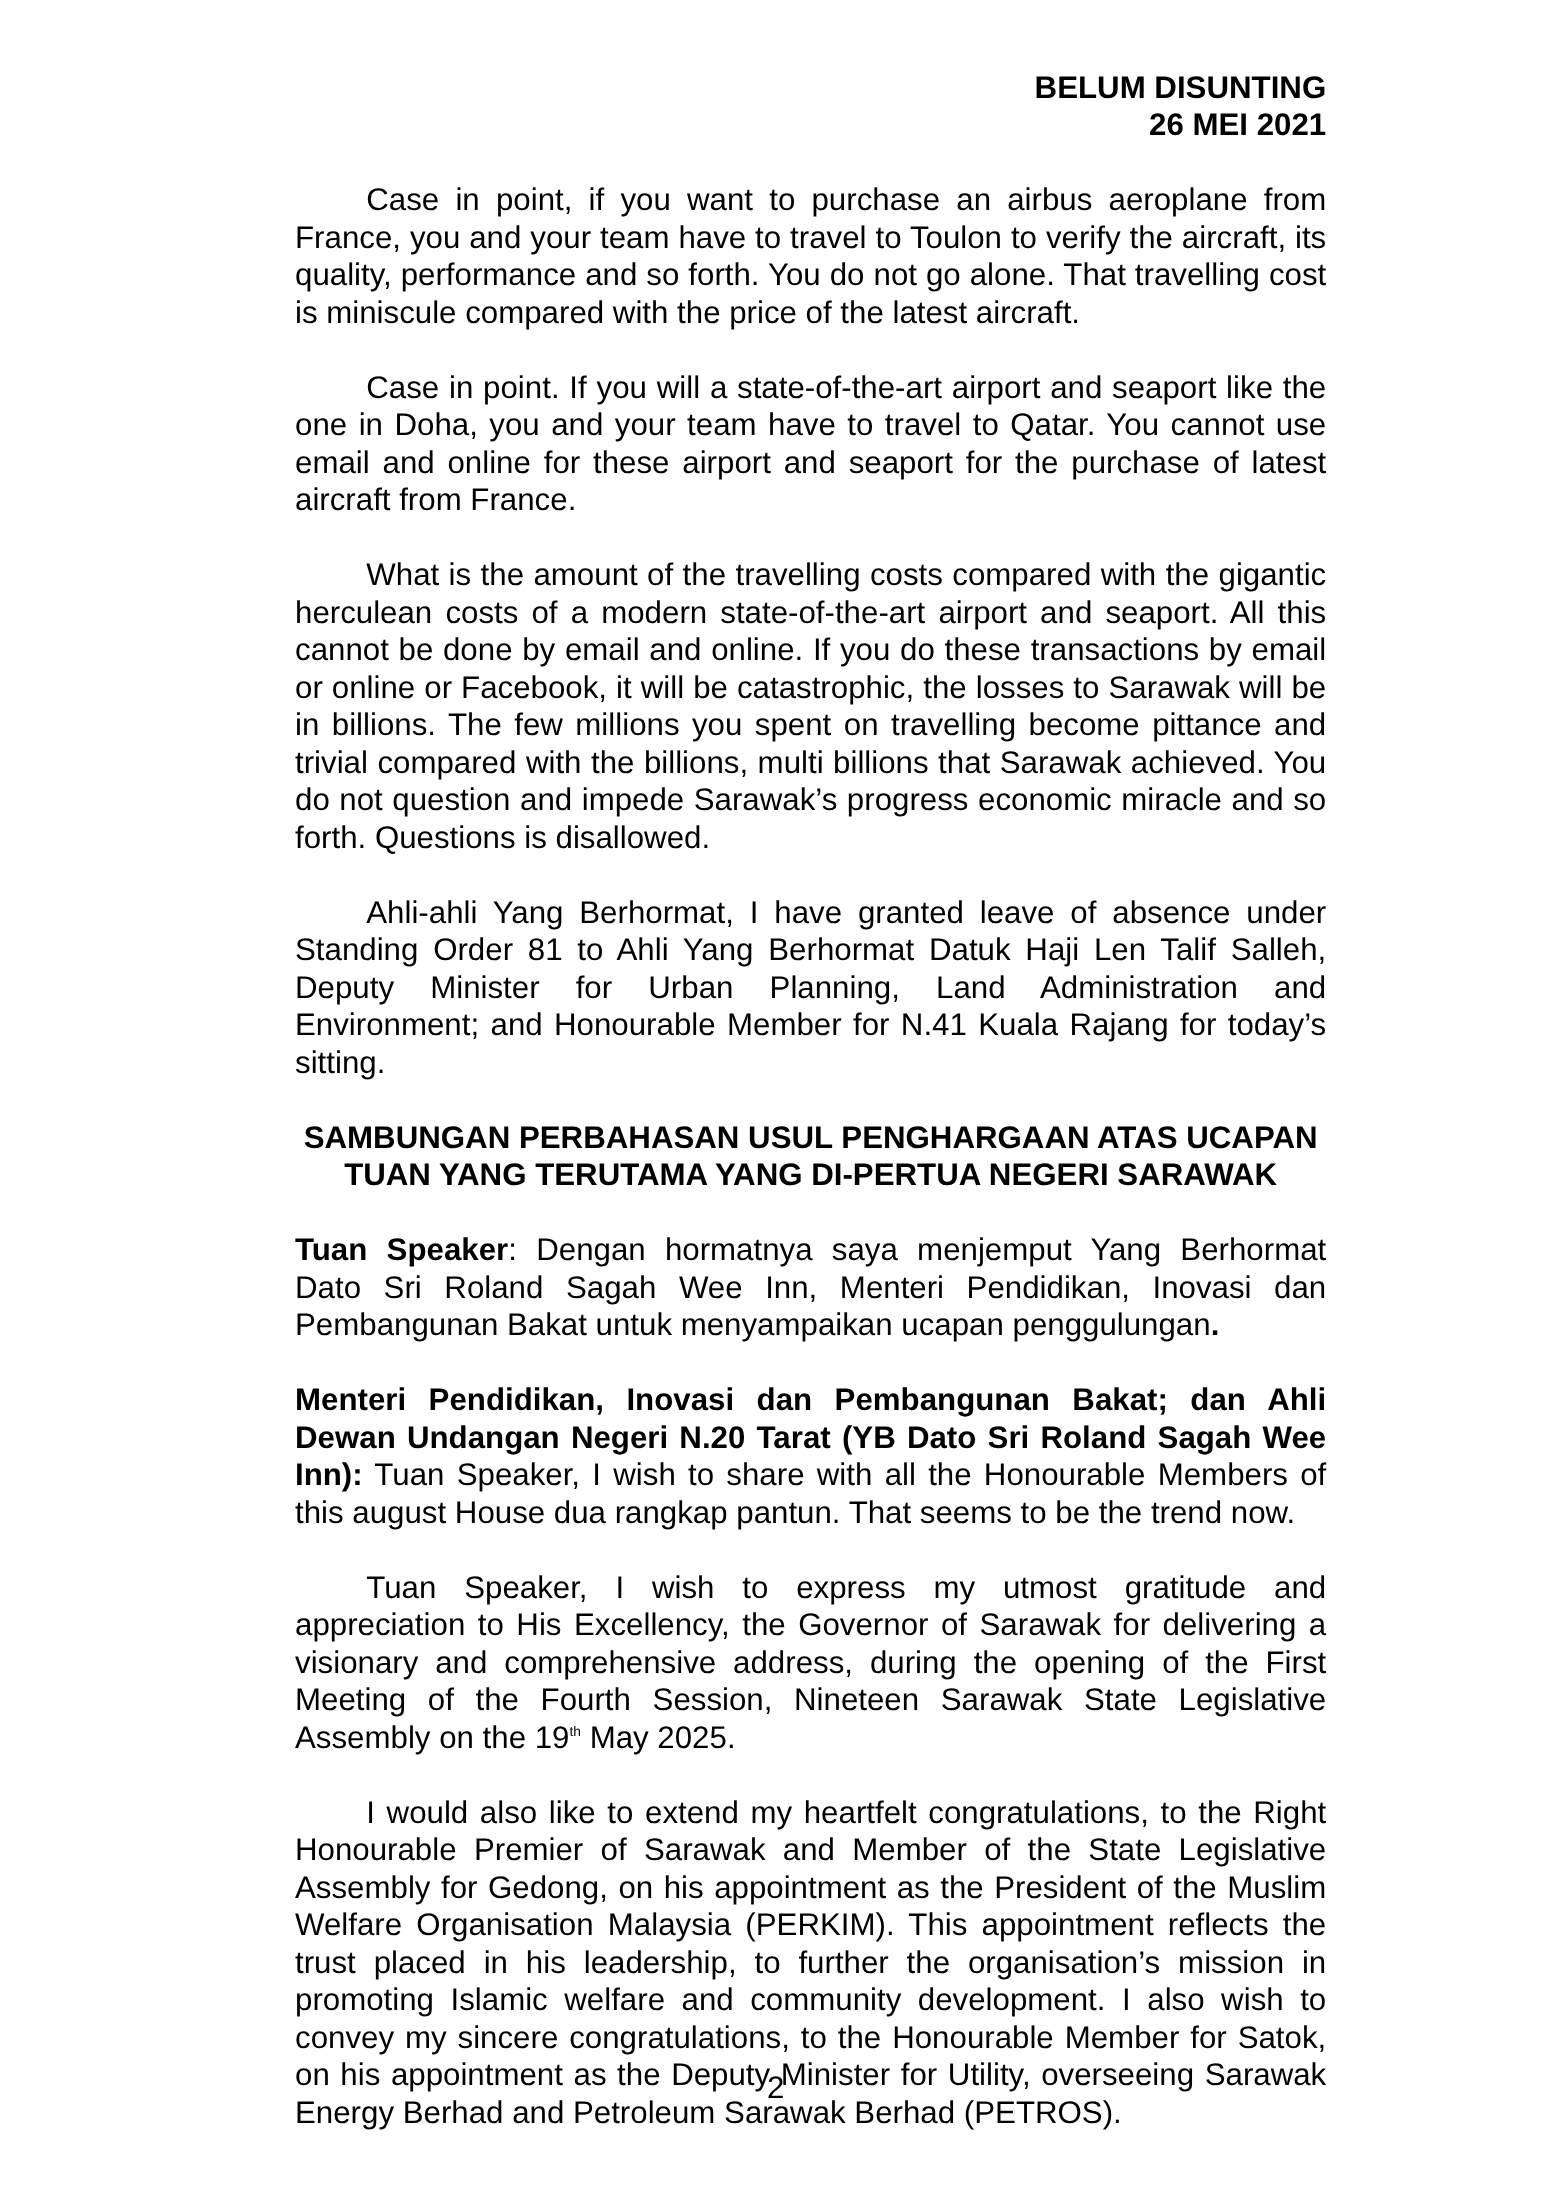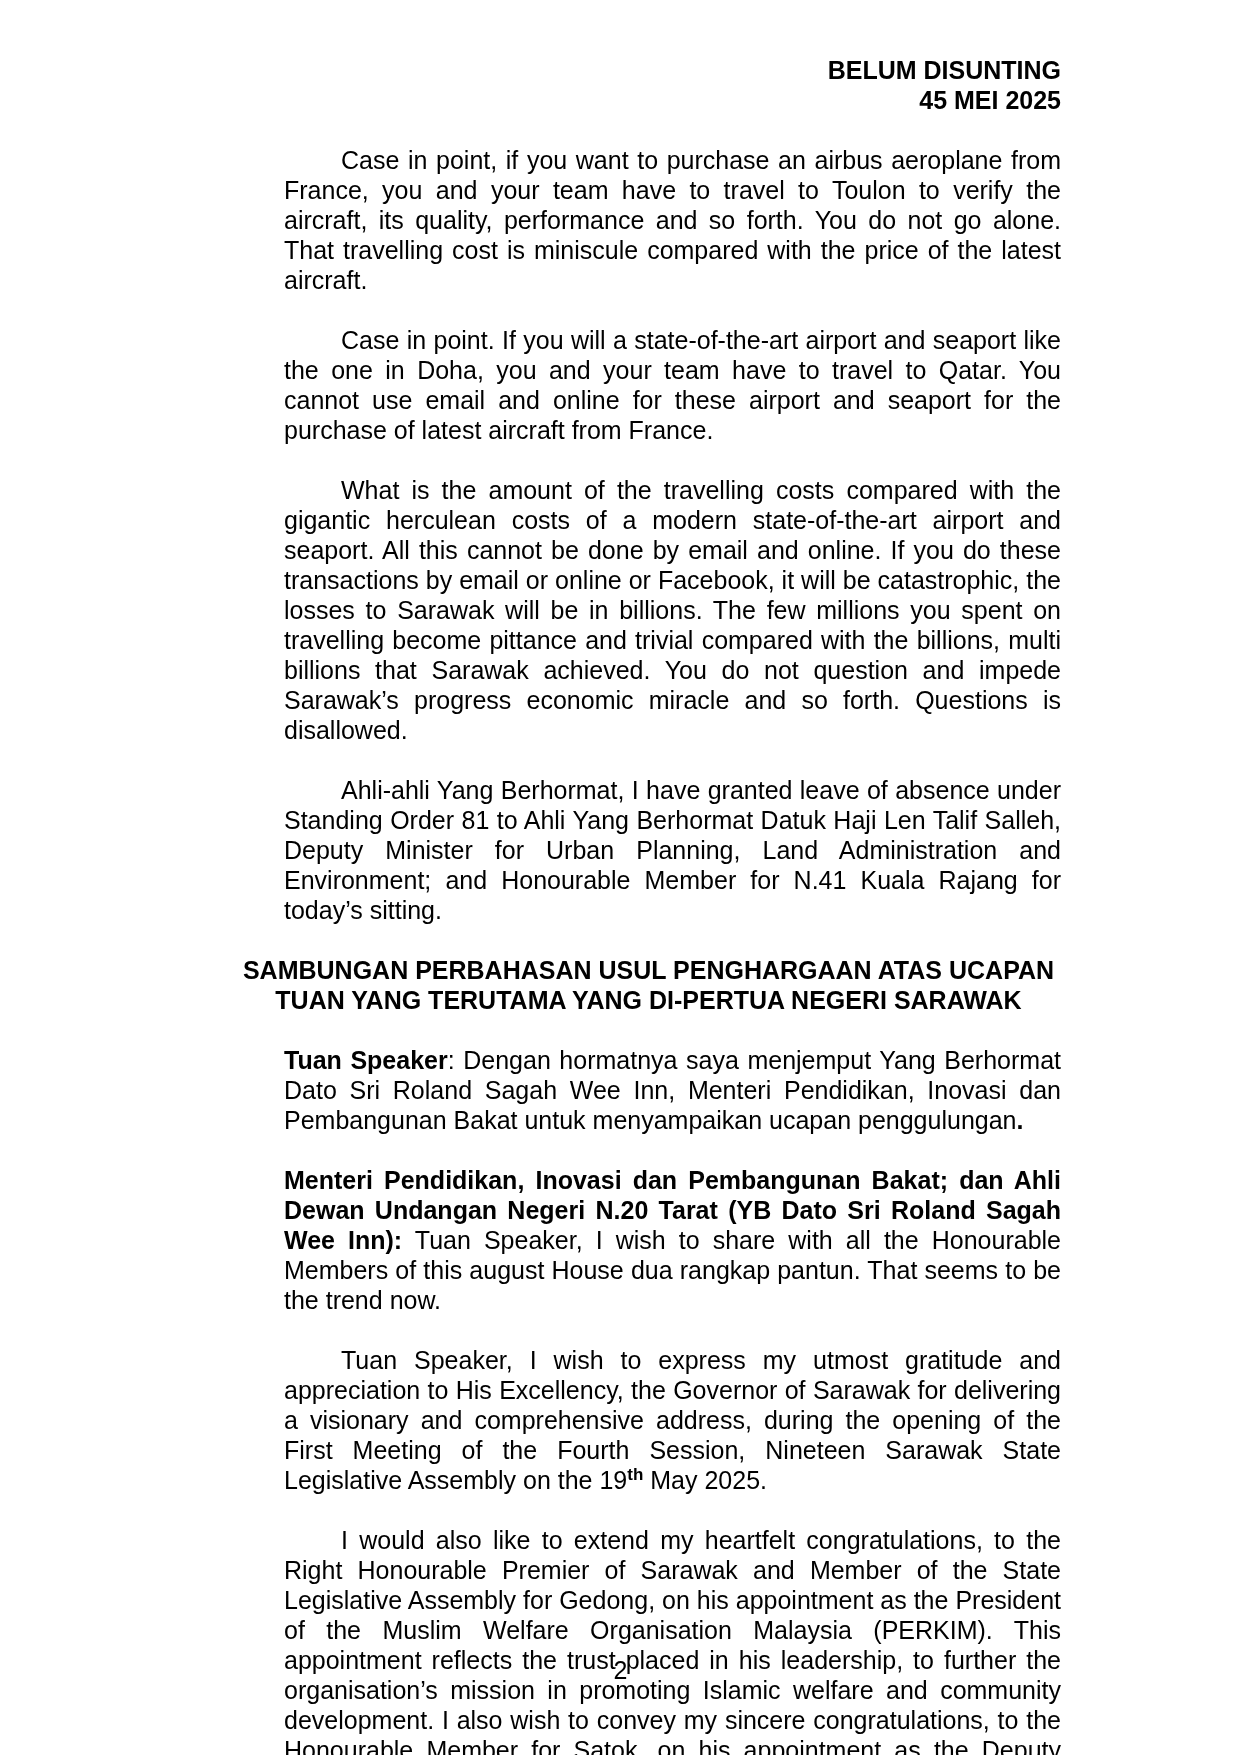--- a/index.html
+++ b/index.html
@@ -31,61 +31,59 @@
   }
   .block {
     margin: 30px 0 0 0;
   }
   p.block {
     margin-top: 30px;
     margin-bottom: 0;
   }
   .para {
     text-align: justify;
-    margin-left: 48px;
   }
   .indent {
     text-indent: 57px;
   }
   .heading {
     text-align: center;
     font-weight: bold;
   }
   .italic-center {
     text-align: center;
     font-style: italic;
   }
   .verse {
     text-align: center;
   }
   .bold {
     font-weight: bold;
   }
   sup {
-    font-size: 17px;
+    font-size: 11px;
     line-height: 0;
     vertical-align: super;
-    font-weight: bold;
   }
   .page-footer {
     position: absolute;
     left: 0;
     right: 0;
     bottom: 70px;
     text-align: center;
   }
 </style>
 </head>
 <body>
 
 <div class="page">
 
   <div class="doc-header">
     <div>BELUM DISUNTING</div>
-    <div>45 MEI 2025</div>
+    <div>26 MEI 2021</div>
   </div>
 
   <div>
       <p class="block para indent"><span>Case in point, if you want to purchase an airbus aeroplane from France, you and your team have to travel to Toulon to verify the aircraft, its quality, performance and so forth. You do not go alone. That travelling cost is miniscule compared with the price of the latest aircraft.</span></p>
       <p class="block para indent"><span>Case in point. If you will a state-of-the-art airport and seaport like the one in Doha, you and your team have to travel to Qatar. You cannot use email and online for these airport and seaport for the purchase of latest aircraft from France.</span></p>
       <p class="block para indent"><span>What is the amount of the travelling costs compared with the gigantic herculean costs of a modern state-of-the-art airport and seaport. All this cannot be done by email and online. If you do these transactions by email or online or Facebook, it will be catastrophic, the losses to Sarawak will be in billions. The few millions you spent on travelling become pittance and trivial compared with the billions, multi billions that Sarawak achieved. You do not question and impede Sarawak’s progress economic miracle and so forth. Questions is disallowed.</span></p>
       <p class="block para indent"><span>Ahli-ahli Yang Berhormat, I have granted leave of absence under Standing Order 81 to Ahli Yang Berhormat Datuk Haji Len Talif Salleh, Deputy Minister for Urban Planning, Land Administration and Environment; and Honourable Member for N.41 Kuala Rajang for today’s sitting.</span></p>
       <p class="block heading">SAMBUNGAN PERBAHASAN USUL PENGHARGAAN ATAS UCAPAN<br>TUAN YANG TERUTAMA YANG DI-PERTUA NEGERI SARAWAK</p>
       <p class="block para"><span class="bold">Tuan Speaker</span><span>: Dengan hormatnya saya menjemput Yang Berhormat Dato Sri Roland Sagah Wee Inn, Menteri Pendidikan, Inovasi dan Pembangunan Bakat untuk menyampaikan ucapan penggulungan</span><span class="bold">.</span></p>
       <p class="block para"><span class="bold">Menteri Pendidikan, Inovasi dan Pembangunan Bakat; dan Ahli Dewan Undangan Negeri N.20 Tarat (YB Dato Sri Roland Sagah Wee Inn):</span><span> Tuan Speaker, I wish to share with all the Honourable Members of this august House dua rangkap pantun. That seems to be the trend now.</span></p>

